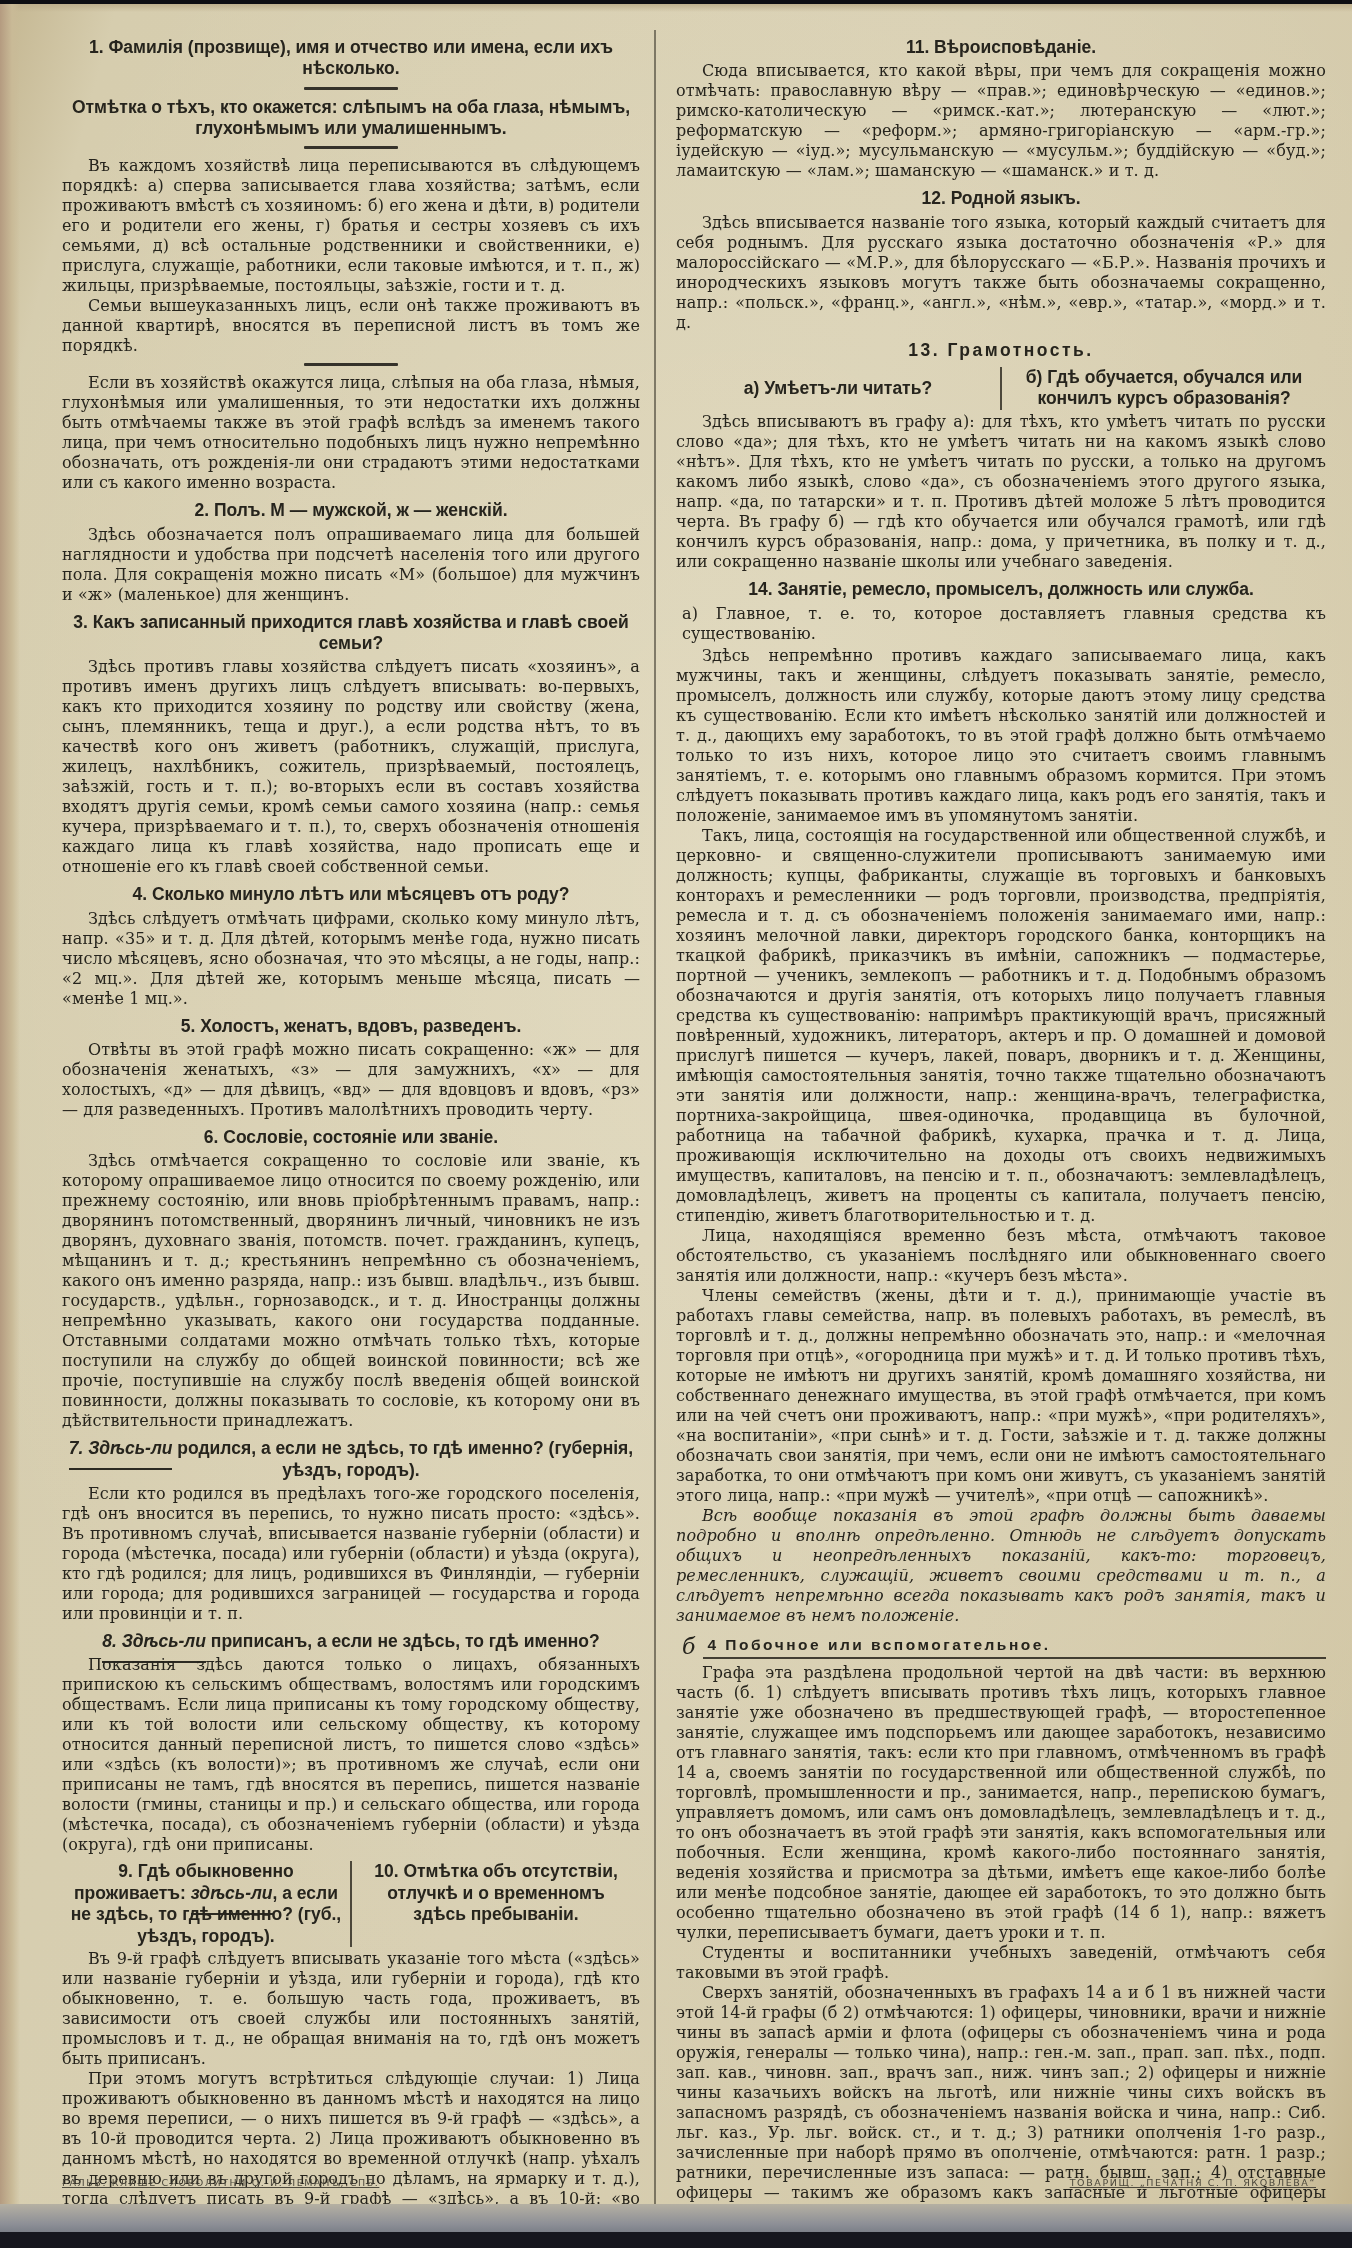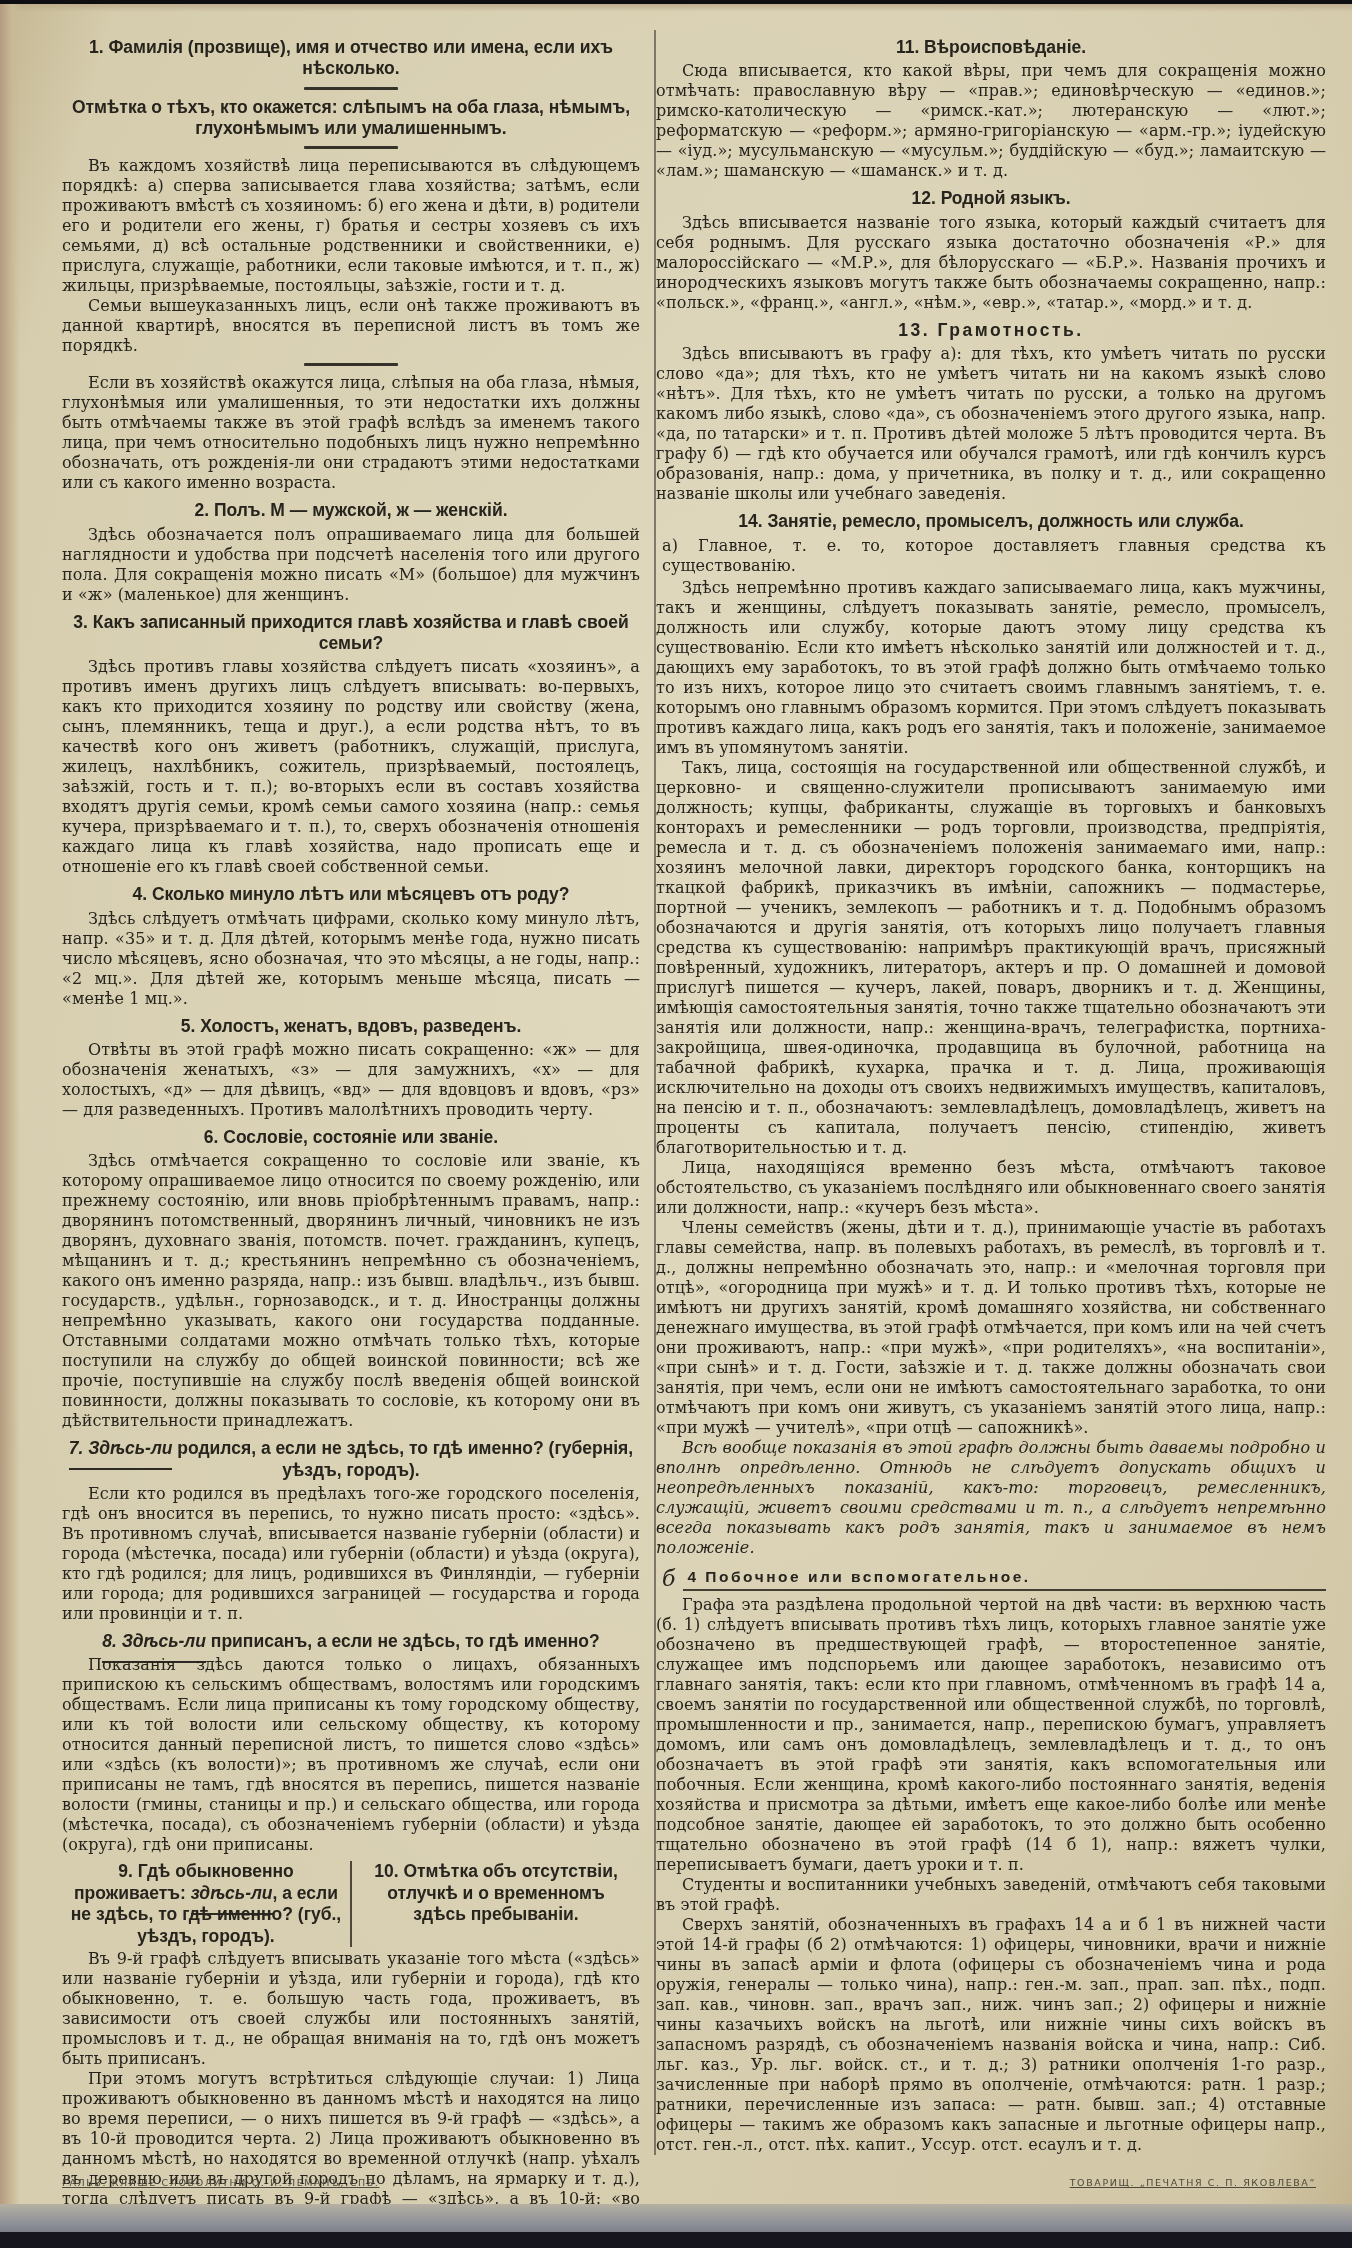--- a/index.html
+++ b/index.html
@@ -18,21 +18,21 @@
     background:linear-gradient(90deg,#b49b80,#c9ba97 60%,rgba(0,0,0,0));}
   .edge-top{position:absolute;left:0;top:0;right:0;height:8px;
     background:linear-gradient(#bdae8c,rgba(0,0,0,0));}
   .edge-gray{position:absolute;left:0;right:0;bottom:20px;height:28px;
     background:linear-gradient(#b5b0a2,#8e9097 70%,#7c8089);}
   .edge-dark{position:absolute;left:0;right:0;bottom:0;height:20px;background:#16161e;}
   .content{position:absolute;left:62px;top:26px;right:26px;bottom:120px;}
   .cols{display:flex;align-items:flex-start;}
   .col{box-sizing:border-box;}
   .col-left{width:592px;padding-right:14px;}
-  .col-right{flex:1;border-left:2px solid rgba(50,45,35,.55);}
+  .col-right{flex:1;border-left:2px solid rgba(50,45,35,.55);padding-left:20px;}
 
   p.body{margin:0;font-size:16px;line-height:1.25;text-align:justify;text-indent:26px;
     letter-spacing:.1px;}
   p.body.noind{text-indent:0;}
 
   .h-num{font-family:"Liberation Sans","DejaVu Sans",sans-serif;font-weight:bold;
     font-size:17.5px;line-height:1.22;text-align:center;margin:7px 0 3px 0;}
   .spaced{letter-spacing:2.5px;}
   .it-ul{font-style:italic;border-bottom:2px solid #2c2a22;padding-bottom:10px;}
 
@@ -107,20 +107,24 @@
       </div>
 
       <div class="col col-right">
         <div class="h-num">11. Вѣроисповѣданіе.</div>
         <p class="body">Сюда вписывается, кто какой вѣры, при чемъ для сокращенія можно отмѣчать: православную вѣру — «прав.»; единовѣрческую — «единов.»; римско-католическую — «римск.-кат.»; лютеранскую — «лют.»; реформатскую — «реформ.»; армяно-григоріанскую — «арм.-гр.»; іудейскую — «іуд.»; мусульманскую — «мусульм.»; буддійскую — «буд.»; ламаитскую — «лам.»; шаманскую — «шаманск.» и т. д.</p>
 
         <div class="h-num">12. Родной языкъ.</div>
         <p class="body">Здѣсь вписывается названіе того языка, который каждый считаетъ для себя роднымъ. Для русскаго языка достаточно обозначенія «Р.» для малороссійскаго — «М.Р.», для бѣлорусскаго — «Б.Р.». Названія прочихъ и инородческихъ языковъ могутъ также быть обозначаемы сокращенно, напр.: «польск.», «франц.», «англ.», «нѣм.», «евр.», «татар.», «морд.» и т. д.</p>
 
         <div class="h-num spaced">13. Грамотность.</div>
+        <div class="split">
+          <div class="cell h-num" style="display:flex;align-items:center;justify-content:center;">а) Умѣетъ-ли читать?</div>
+          <div class="cell h-num">б) Гдѣ обучается, обучался или кончилъ курсъ образованія?</div>
+        </div>
         <p class="body">Здѣсь вписываютъ въ графу а): для тѣхъ, кто умѣетъ читать по русски слово «да»; для тѣхъ, кто не умѣетъ читать ни на какомъ языкѣ слово «нѣтъ». Для тѣхъ, кто не умѣетъ читать по русски, а только на другомъ какомъ либо языкѣ, слово «да», съ обозначеніемъ этого другого языка, напр. «да, по татарски» и т. п. Противъ дѣтей моложе 5 лѣтъ проводится черта. Въ графу б) — гдѣ кто обучается или обучался грамотѣ, или гдѣ кончилъ курсъ образованія, напр.: дома, у причетника, въ полку и т. д., или сокращенно названіе школы или учебнаго заведенія.</p>
 
         <div class="h-num">14. Занятіе, ремесло, промыселъ, должность или служба.</div>
         <p class="body noind spaced" style="margin:4px 0 2px 6px;">а) Главное, т. е. то, которое доставляетъ главныя средства къ существованію.</p>
         <p class="body">Здѣсь непремѣнно противъ каждаго записываемаго лица, какъ мужчины, такъ и женщины, слѣдуетъ показывать занятіе, ремесло, промыселъ, должность или службу, которые даютъ этому лицу средства къ существованію. Если кто имѣетъ нѣсколько занятій или должностей и т. д., дающихъ ему заработокъ, то въ этой графѣ должно быть отмѣчаемо только то изъ нихъ, которое лицо это считаетъ своимъ главнымъ занятіемъ, т. е. которымъ оно главнымъ образомъ кормится. При этомъ слѣдуетъ показывать противъ каждаго лица, какъ родъ его занятія, такъ и положеніе, занимаемое имъ въ упомянутомъ занятіи.</p>
         <p class="body">Такъ, лица, состоящія на государственной или общественной службѣ, и церковно- и священно-служители прописываютъ занимаемую ими должность; купцы, фабриканты, служащіе въ торговыхъ и банковыхъ конторахъ и ремесленники — родъ торговли, производства, предпріятія, ремесла и т. д. съ обозначеніемъ положенія занимаемаго ими, напр.: хозяинъ мелочной лавки, директоръ городского банка, конторщикъ на ткацкой фабрикѣ, приказчикъ въ имѣніи, сапожникъ — подмастерье, портной — ученикъ, землекопъ — работникъ и т. д. Подобнымъ образомъ обозначаются и другія занятія, отъ которыхъ лицо получаетъ главныя средства къ существованію: напримѣръ практикующій врачъ, присяжный повѣренный, художникъ, литераторъ, актеръ и пр. О домашней и домовой прислугѣ пишется — кучеръ, лакей, поваръ, дворникъ и т. д. Женщины, имѣющія самостоятельныя занятія, точно также тщательно обозначаютъ эти занятія или должности, напр.: женщина-врачъ, телеграфистка, портниха-закройщица, швея-одиночка, продавщица въ булочной, работница на табачной фабрикѣ, кухарка, прачка и т. д. Лица, проживающія исключительно на доходы отъ своихъ недвижимыхъ имуществъ, капиталовъ, на пенсію и т. п., обозначаютъ: землевладѣлецъ, домовладѣлецъ, живетъ на проценты съ капитала, получаетъ пенсію, стипендію, живетъ благотворительностью и т. д.</p>
         <p class="body">Лица, находящіяся временно безъ мѣста, отмѣчаютъ таковое обстоятельство, съ указаніемъ послѣдняго или обыкновеннаго своего занятія или должности, напр.: «кучеръ безъ мѣста».</p>
         <p class="body">Члены семействъ (жены, дѣти и т. д.), принимающіе участіе въ работахъ главы семейства, напр. въ полевыхъ работахъ, въ ремеслѣ, въ торговлѣ и т. д., должны непремѣнно обозначать это, напр.: и «мелочная торговля при отцѣ», «огородница при мужѣ» и т. д. И только противъ тѣхъ, которые не имѣютъ ни другихъ занятій, кромѣ домашняго хозяйства, ни собственнаго денежнаго имущества, въ этой графѣ отмѣчается, при комъ или на чей счетъ они проживаютъ, напр.: «при мужѣ», «при родителяхъ», «на воспитаніи», «при сынѣ» и т. д. Гости, заѣзжіе и т. д. также должны обозначать свои занятія, при чемъ, если они не имѣютъ самостоятельнаго заработка, то они отмѣчаютъ при комъ они живутъ, съ указаніемъ занятій этого лица, напр.: «при мужѣ — учителѣ», «при отцѣ — сапожникѣ».</p>
         <p class="body" style="font-style:italic;">Всѣ вообще показанія въ этой графѣ должны быть даваемы подробно и вполнѣ опредѣленно. Отнюдь не слѣдуетъ допускать общихъ и неопредѣленныхъ показаній, какъ-то: торговецъ, ремесленникъ, служащій, живетъ своими средствами и т. п., а слѣдуетъ непремѣнно всегда показывать какъ родъ занятія, такъ и занимаемое въ немъ положеніе.</p>
 

